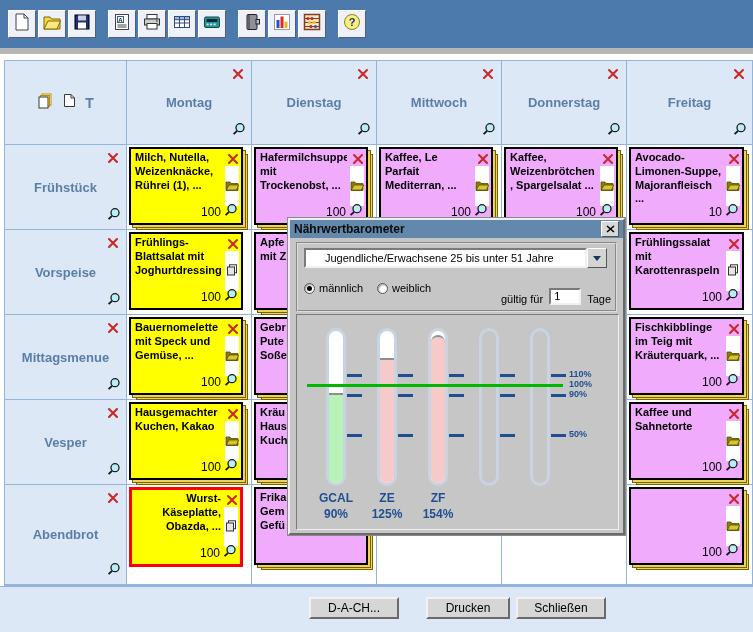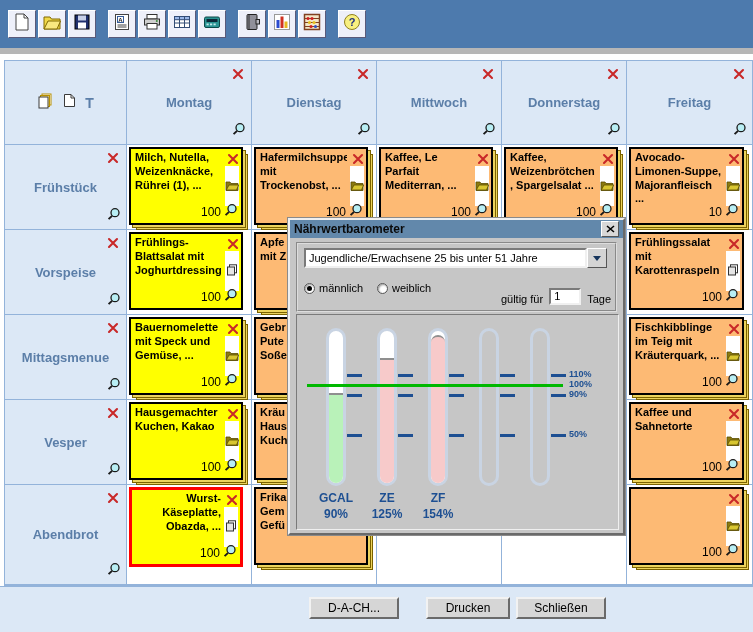--- a/index.html
+++ b/index.html
@@ -24,42 +24,42 @@
         font-weight:bold;font-size:13px;color:#5b7ea8;}
   .cx-pos{position:absolute;top:5px;right:7px;cursor:pointer;}
   .mg-pos{position:absolute;bottom:4px;right:5px;cursor:pointer;}
   .corner-icons{position:absolute;left:0;right:0;top:0;bottom:0;display:flex;align-items:center;justify-content:center;gap:9px;}
   .tlabel{font-weight:bold;font-size:14px;color:#5b7ea8;}
   .bottom-strip{position:absolute;left:0;top:586px;width:753px;height:46px;background:#dce8f6;border-top:1px solid #93b3da;box-sizing:border-box;}
 
   
   .card{position:absolute;left:2px;top:2px;right:8px;height:74px;border:2px solid #000;box-sizing:content-box;z-index:2;}
   .card.yellow{background:#ffff00;}
-  .card.white{background:#fdba74;}
+  .card.white{background:#f0abfc;}
   .card.selected{border:3px solid #ff0000;text-align:right;}
   .card.stacked{box-shadow:3px 3px 0 -1px #ecd35c,3px 3px 0 0 #7a6200,6px 6px 0 -2px #ecd35c,6px 6px 0 -1px #7a6200;}
   .ctext{position:absolute;left:4px;top:2px;right:19px;bottom:16px;font-weight:bold;font-size:11px;line-height:1.25;color:#000;
          white-space:pre-line;overflow:hidden;}
   .card .cx{position:absolute;top:2px;right:2px;cursor:pointer;}
   .strip{position:absolute;top:17px;bottom:17px;right:2px;width:14px;background:#ffffff;display:flex;align-items:center;justify-content:center;}
   .qrow{position:absolute;bottom:2px;right:3px;display:flex;align-items:center;gap:3px;}
   .qty{font-size:12px;color:#000;}
 
   
   .dialog{position:absolute;left:288px;top:218px;width:337px;height:317px;background:#c6c6c6;z-index:10;
           border:2px solid;border-color:#efefef #6a6a6a #6a6a6a #efefef;box-shadow:0 0 0 1px #8a8a8a;box-sizing:border-box;}
   .dtitle{height:18px;background:#6288ab;display:flex;align-items:center;padding:0 4px;}
   .dtitle-text{font-weight:bold;font-size:12px;color:#0a0a0a;}
   .dclose{margin-left:auto;width:16px;height:14px;background:#d8d8d8;border:1px solid;border-color:#fff #555 #555 #fff;
           display:flex;align-items:center;justify-content:center;cursor:pointer;}
 
   .top-panel{position:absolute;left:6px;top:22px;width:321px;height:70px;border:2px groove #dddddd;box-sizing:border-box;}
   .dd{position:absolute;left:14px;top:28px;width:303px;height:20px;display:flex;box-sizing:border-box;}
   .dd-field{flex:1;background:#ffffff;border:2px solid;border-color:#7a7a7a #f0f0f0 #f0f0f0 #7a7a7a;
-            font-size:11px;color:#000;padding:2px 3px;box-sizing:border-box;white-space:nowrap;overflow:hidden;cursor:pointer;}
+            font-size:11px;color:#000;padding:2px 19px;box-sizing:border-box;white-space:nowrap;overflow:hidden;cursor:pointer;}
   .dd-btn{width:18px;background:#d4d4d4;border:1px solid;border-color:#fff #555 #555 #fff;display:flex;align-items:center;justify-content:center;cursor:pointer;}
   .dd-arrow{width:0;height:0;border-left:4px solid transparent;border-right:4px solid transparent;border-top:5px solid #16355c;}
 
   .opt-row{position:absolute;left:14px;top:59px;right:12px;height:18px;display:flex;align-items:center;font-size:11px;color:#000;}
   .radio{width:11px;height:11px;border-radius:50%;background:#fff;border:1px solid #555;box-shadow:inset 1px 1px 2px #9a9a9a;
          display:inline-block;box-sizing:border-box;cursor:pointer;}
   .radio.sel::after{content:'';display:block;width:5px;height:5px;margin:2px;background:#000;border-radius:50%;}
   .rlabel{margin:0 14px 0 4px;}
   .gultig{margin-left:auto;display:flex;align-items:flex-end;gap:6px;margin-top:16px;}
   .ginput{width:32px;height:17px;background:#fff;border:2px solid;border-color:#7a7a7a #f0f0f0 #f0f0f0 #7a7a7a;

